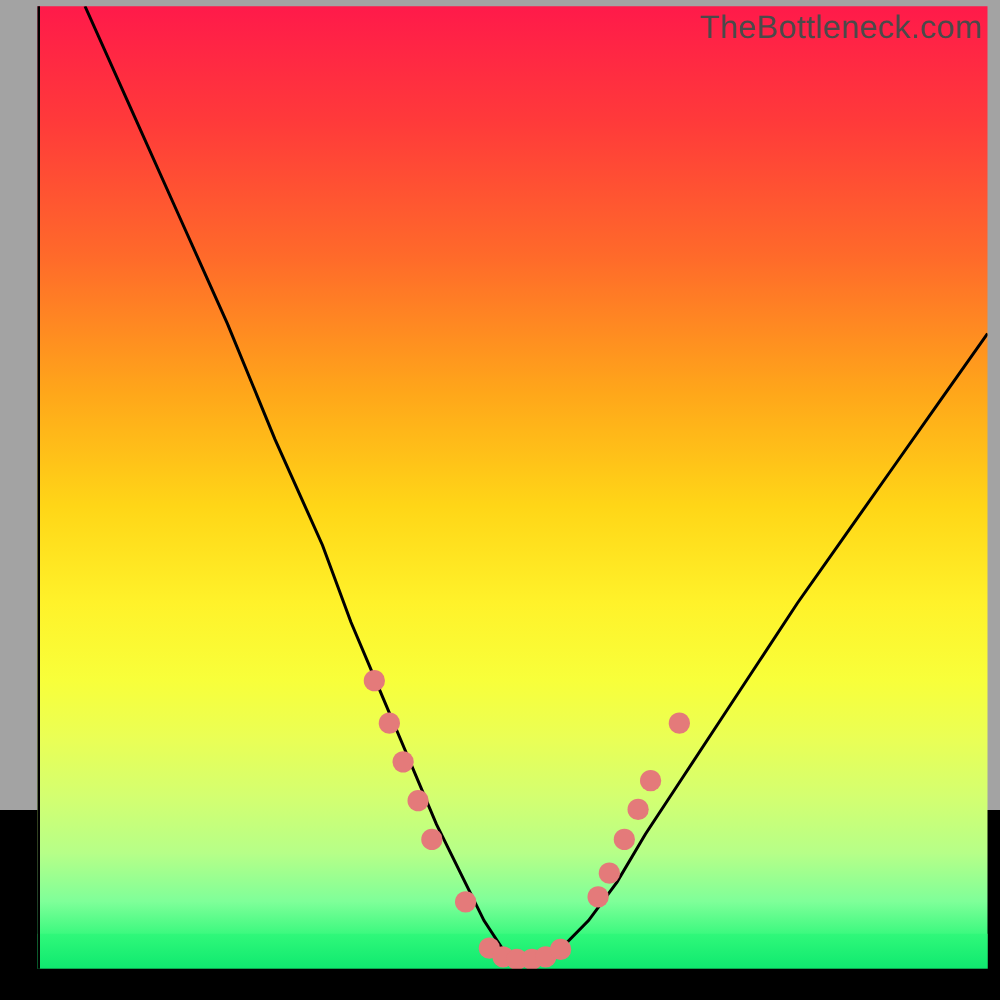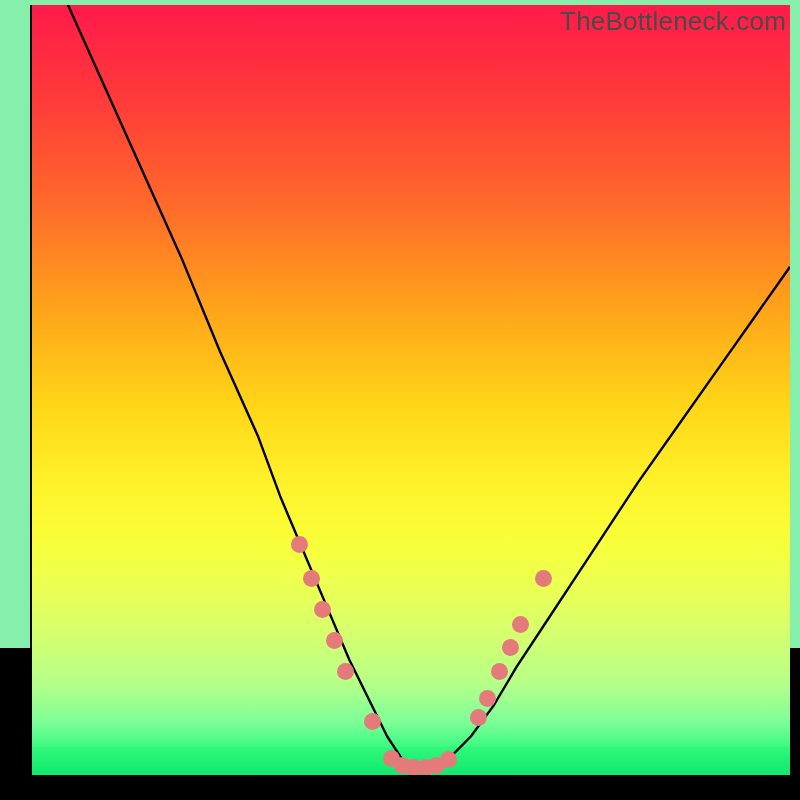--- a/index.html
+++ b/index.html
@@ -8,21 +8,21 @@
     width: 800px;
     height: 800px;
     overflow: hidden;
     background: #000;
     font-family: Arial, Helvetica, sans-serif;
   }
   .frame {
     position: relative;
     width: 800px;
     height: 648px;
-    background: #86efac;
+    background: #a3a3a3;
   }
   .plot {
     position: absolute;
     left: 30px;
     top: 5px;
     width: 760px;
     height: 770px;
     background: linear-gradient(to bottom,
       #ff1a4a 0%,
       #ff3a3a 12%,

